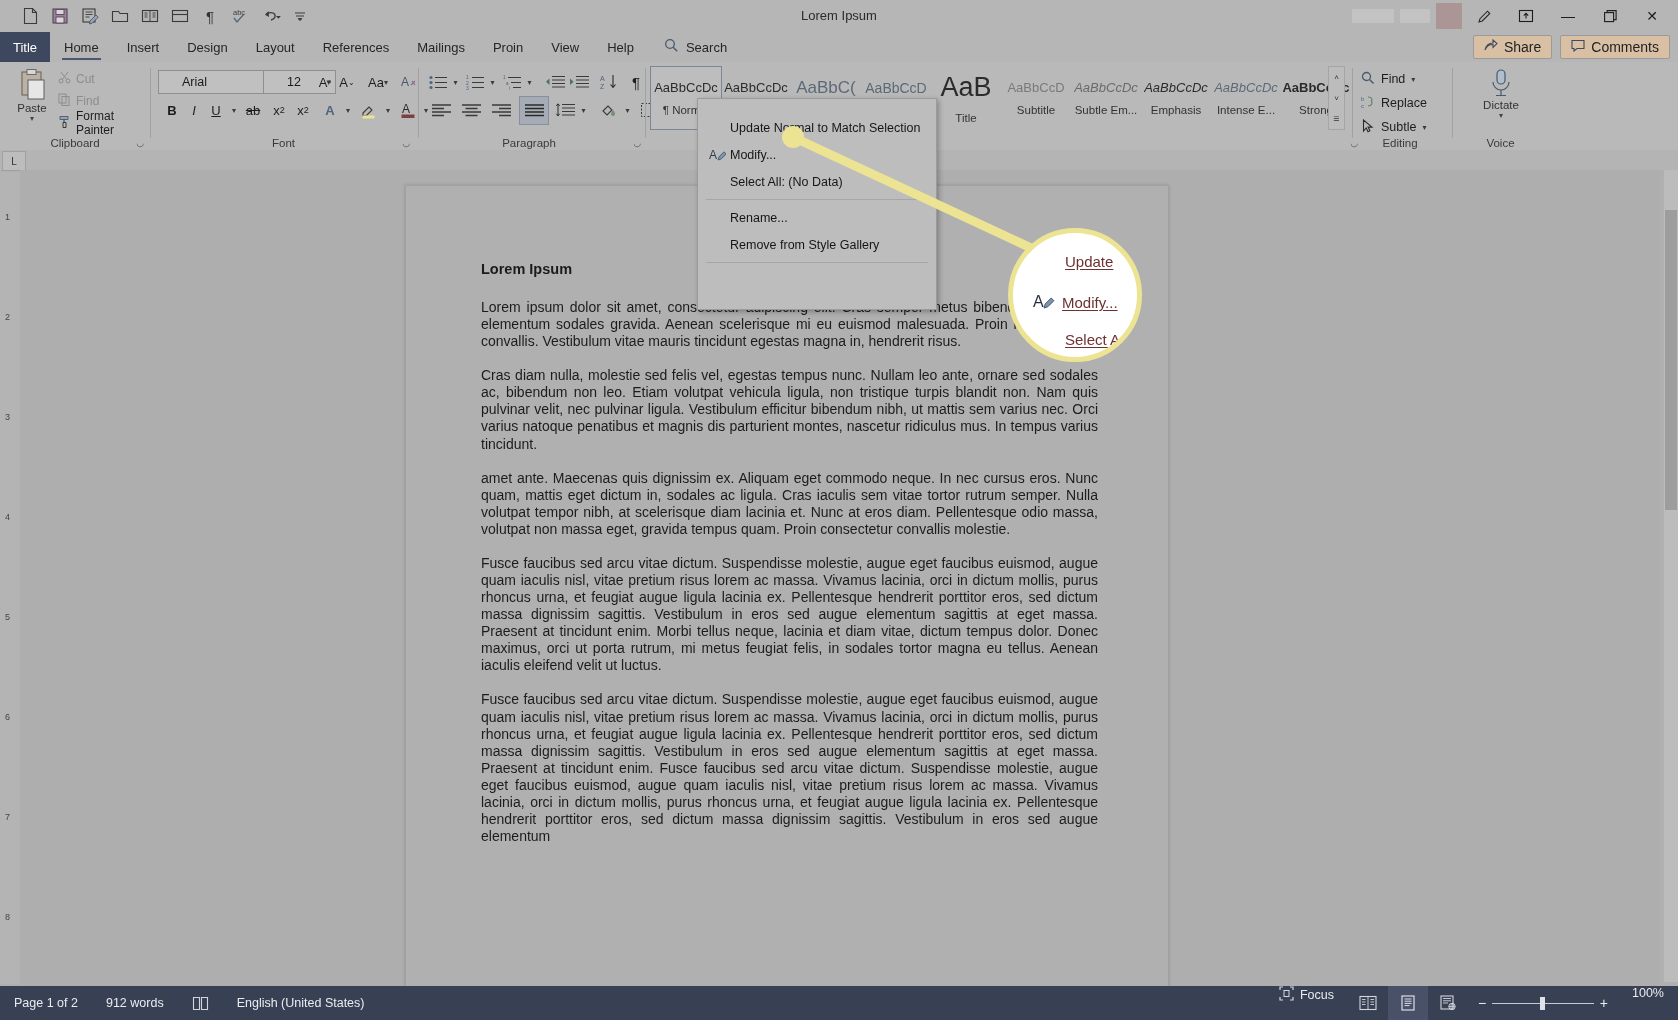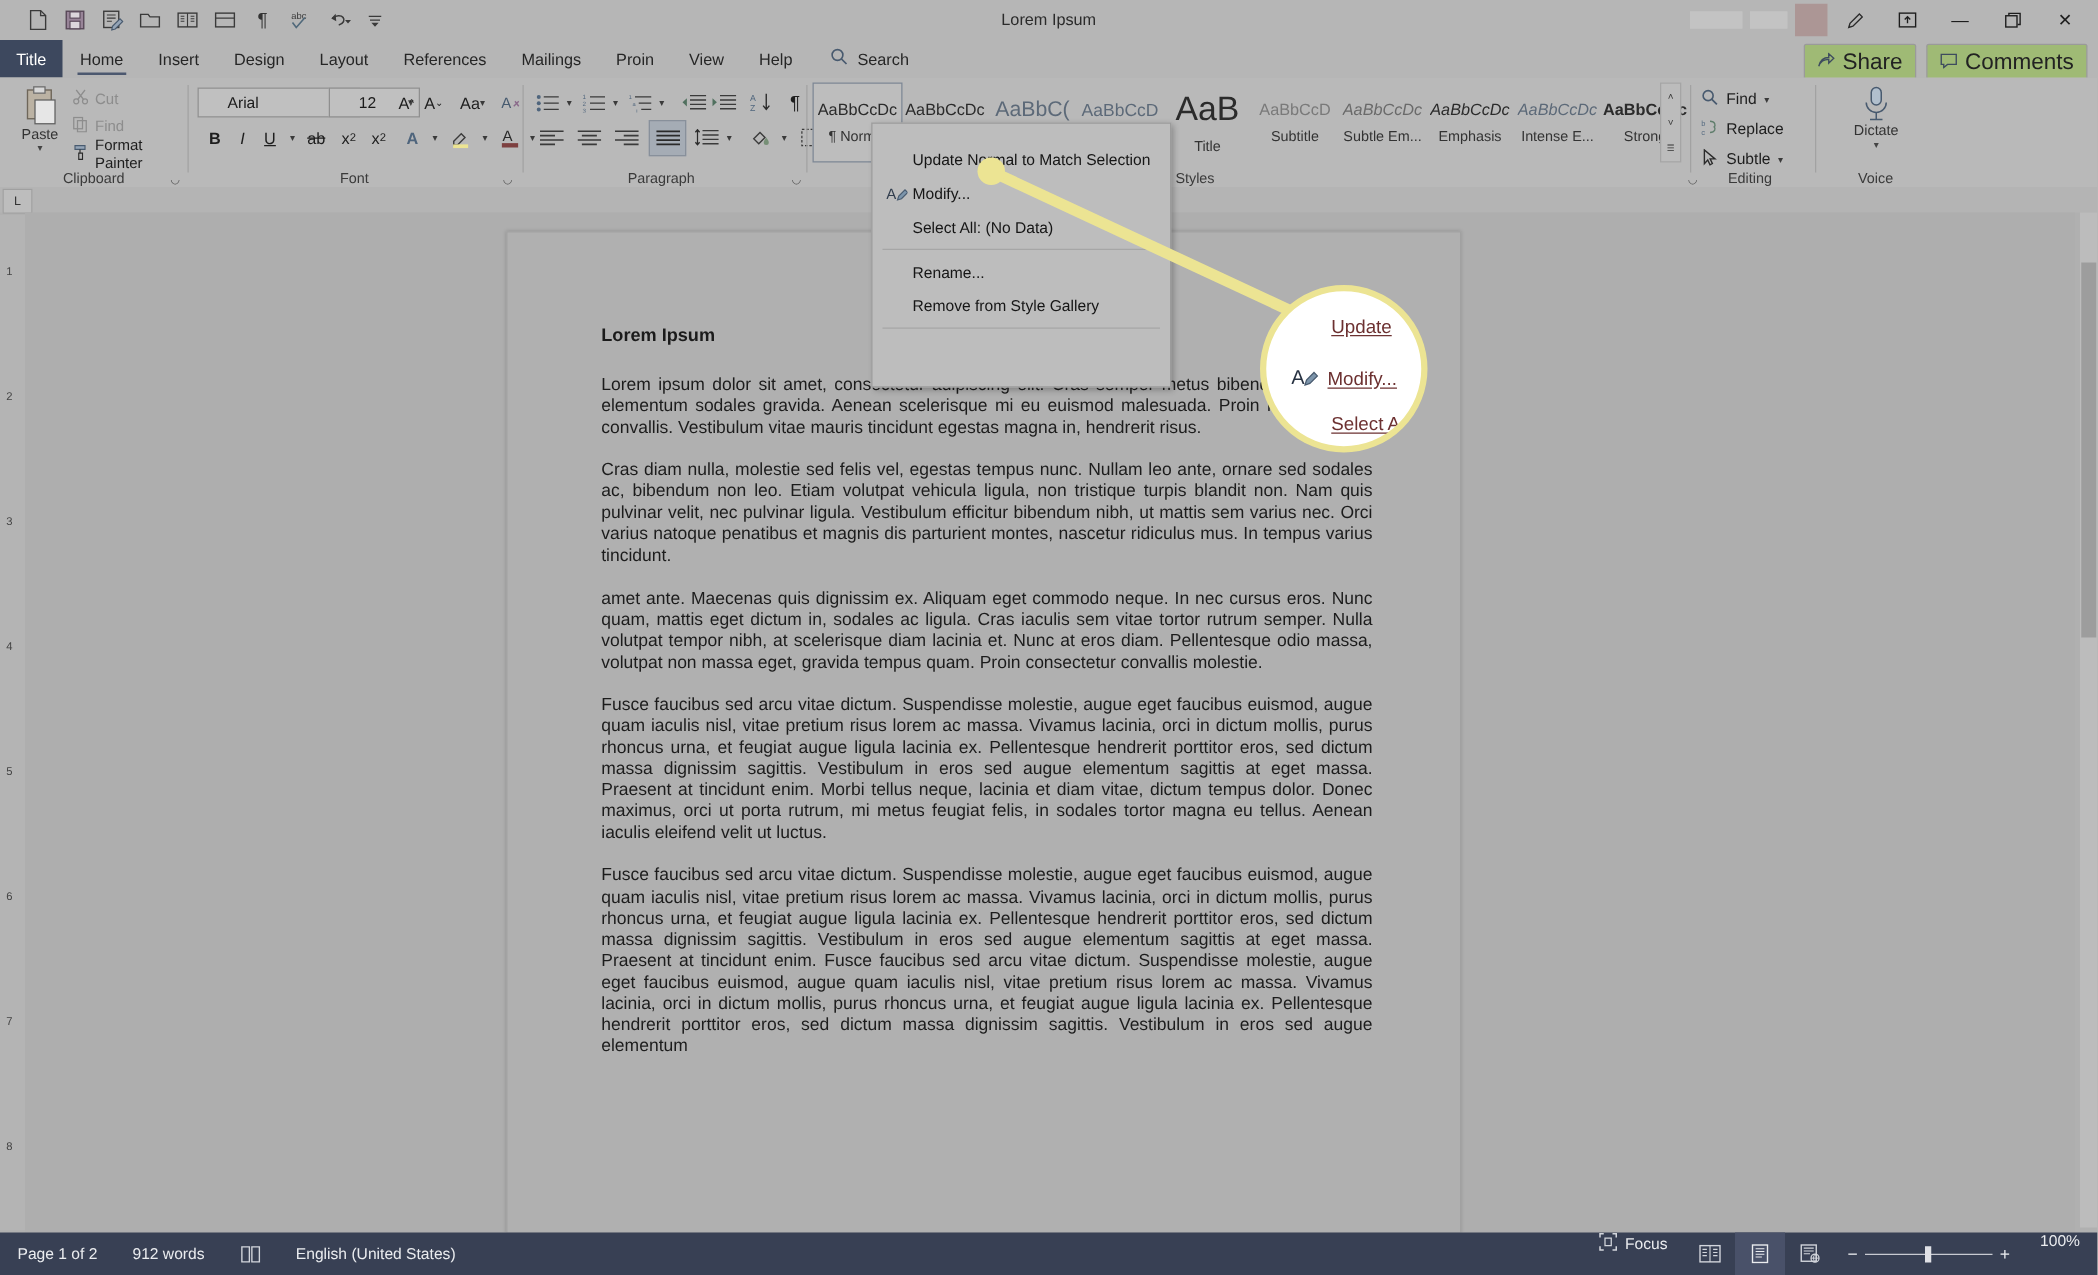--- a/index.html
+++ b/index.html
@@ -64,22 +64,22 @@
     height: 2px; background: #3a5a96;
   }
   .tab-search {
     display: flex; align-items: center; gap: 7px; padding-left: 16px;
     font-size: 13px; color: #262626; cursor: text;
   }
   .tabbar-right {
     position: absolute; right: 8px; top: 3px; display: flex; gap: 8px;
   }
   .pillbtn {
-    border: 1px solid #9a9a9a; background: #84cc16; border-radius: 2px;
-    padding: 3px 10px; font-size: 18px; color: #222; cursor: pointer;
+    border: 1px solid #9a9a9a; background: #fdba74; border-radius: 2px;
+    padding: 3px 10px; font-size: 14px; color: #222; cursor: pointer;
     display: flex; align-items: center; gap: 6px;
   }
 
   
   .ribbon {
     position: absolute; top: 62px; left: 0; width: 1678px; height: 88px;
     background: #b9b9b9;
   }
   .rib-group { position: absolute; top: 0; height: 88px; }
   .rib-group-label {
@@ -631,21 +631,20 @@
       </div>
       <div class="style-item" style="left:634px;">
         <div class="style-prev" style="font-weight:bold;">AaBbCcDc</div>
         <div class="style-name">Strong</div>
       </div>
       <div class="style-scroll" style="left:682px;">
         <div>˄</div>
         <div>˅</div>
         <div style="font-size:7px;">☰</div>
       </div>
-      <div class="rib-group-label" style="left:-40px;width:700px;">Styles</div>
       <div class="dlg-launcher" style="right:-12px;">◡</div>
     </div>
     <div class="rib-sep" style="left:1352px;"></div>
 
     <div class="rib-group" style="left:1353px;width:94px;">
       <div class="edit-item" style="left:8px;top:6px;">
         <span>
           <svg width="14" height="14" viewBox="0 0 14 14">
               <circle cx="5.5" cy="5.5" r="4" fill="none" stroke="#2f5e94" stroke-width="1.3"></circle>
               <path d="M8.5 8.5l4 4" stroke="#2f5e94" stroke-width="1.4"></path>

